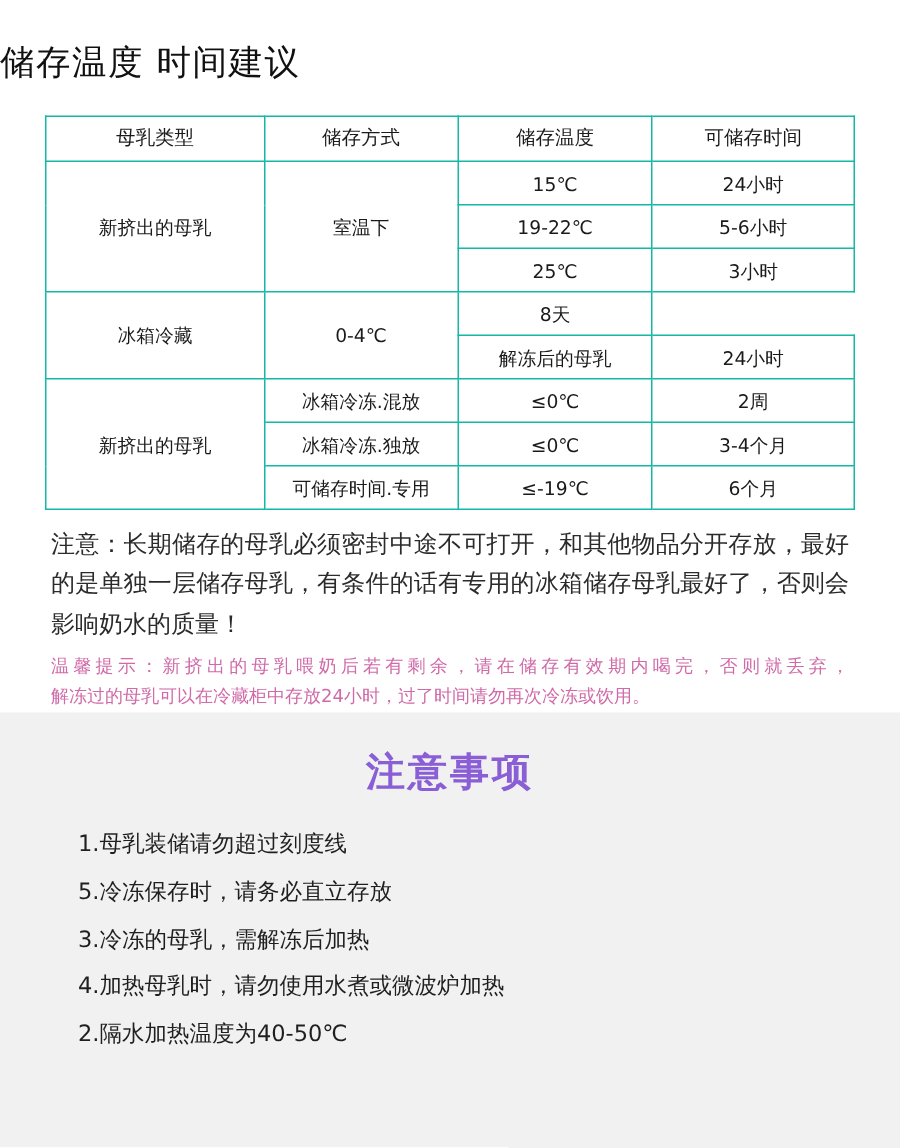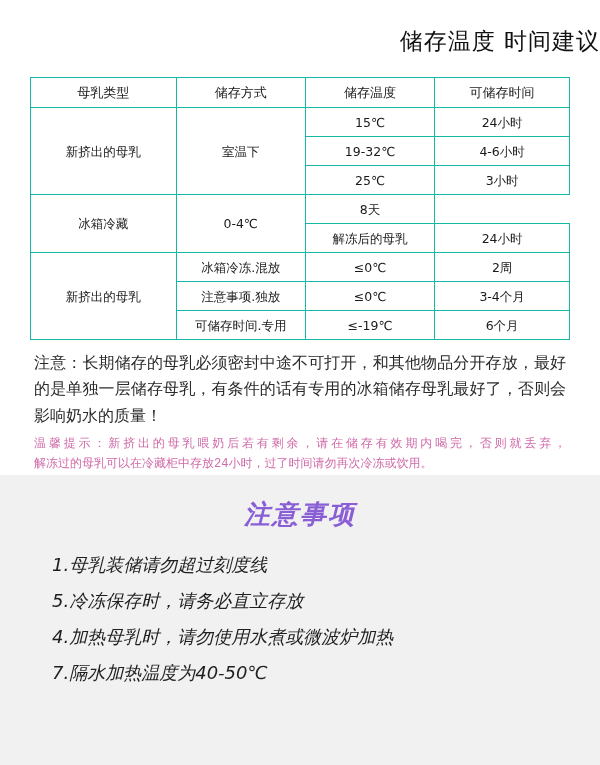--- a/index.html
+++ b/index.html
@@ -10,21 +10,21 @@
     width: 600px;
     height: 765px;
     background: #ffffff;
     font-family: "DejaVu Sans", "Liberation Sans", sans-serif;
     color: #222;
     overflow: hidden;
   }
   .page { width: 600px; height: 765px; position: relative; background:#fff; }
 
   .title {
-    text-align: right;
+    text-align: left;
     font-size: 23px;
     color: #111;
     padding-top: 26px;
     padding-bottom: 20px;
     letter-spacing: 1px;
     font-weight: 400;
   }
 
   .table-wrap {
     padding: 0 30px;
@@ -56,45 +56,43 @@
     color: #2b2b2b;
     text-align: justify;
     text-indent: 0;
   }
   .note-pink {
     margin: 6px 34px 0 34px;
     font-size: 12px;
     line-height: 1.65;
     color: #d06aa8;
     text-align: justify;
-    font-family: Liberation Mono, monospace;
   }
   .note-pink .ind { display:inline-block; }
 
   .bottom {
     position: absolute;
     left: 0; right: 0; bottom: 0;
     height: 290px;
     background: #f1f1f1;
-    font-style: italic;
   }
   .bottom-title {
     text-align: center;
     font-size: 26px;
     font-weight: bold;
     color: #8a5fd6;
     padding-top: 22px;
     padding-bottom: 14px;
     letter-spacing: 2px;
   }
   .items {
     padding: 6px 0 0 52px;
   }
   .item {
-    font-size: 18px;
+    font-size: 15px;
     color: #1f1f1f;
     line-height: 1.45;
     margin-bottom: 10px;
   }
 </style>
 </head>
 <body>
 
 <div class="page">
 
@@ -111,22 +109,22 @@
         </tr>
       </thead>
       <tbody>
         <tr class="r-h">
           <td rowspan="3">新挤出的母乳</td>
           <td rowspan="3">室温下</td>
           <td>15℃</td>
           <td>24小时</td>
         </tr>
         <tr class="r-h">
-          <td>19-32℃</td>
-          <td>4-6小时</td>
+          <td>19-22℃</td>
+          <td>5-6小时</td>
         </tr>
         <tr class="r-h">
           <td>25℃</td>
           <td>3小时</td>
         </tr>
         <tr class="r-h">
           <td rowspan="2">冰箱冷藏</td>
           <td rowspan="2">0-4℃</td>
           <td>8天</td>
         </tr>
@@ -134,21 +132,21 @@
           <td>解冻后的母乳</td>
           <td>24小时</td>
         </tr>
         <tr class="r-h">
           <td rowspan="3">新挤出的母乳</td>
           <td>冰箱冷冻.混放</td>
           <td>≤0℃</td>
           <td>2周</td>
         </tr>
         <tr class="r-h">
-          <td>注意事项.独放</td>
+          <td>冰箱冷冻.独放</td>
           <td>≤0℃</td>
           <td>3-4个月</td>
         </tr>
         <tr class="r-h">
           <td>可储存时间.专用</td>
           <td>≤-19℃</td>
           <td>6个月</td>
         </tr>
       </tbody>
     </table>
@@ -159,18 +157,19 @@
   <div class="note-pink">
     <span>温馨提示：新挤出的母乳喂奶后若有剩余，请在储存有效期内喝完，否则就丢弃，</span>
     <span class="ind">解冻过的母乳可以在冷藏柜中存放24小时，过了时间请勿再次冷冻或饮用。</span>
   </div>
 
   <div class="bottom">
     <div class="bottom-title">注意事项</div>
     <div class="items">
       <div class="item">1.母乳装储请勿超过刻度线</div>
       <div class="item">5.冷冻保存时，请务必直立存放</div>
+      <div class="item">3.冷冻的母乳，需解冻后加热</div>
       <div class="item">4.加热母乳时，请勿使用水煮或微波炉加热</div>
-      <div class="item">7.隔水加热温度为40-50℃</div>
+      <div class="item">2.隔水加热温度为40-50℃</div>
     </div>
   </div>
 
 </div>
 
 </body></html>

